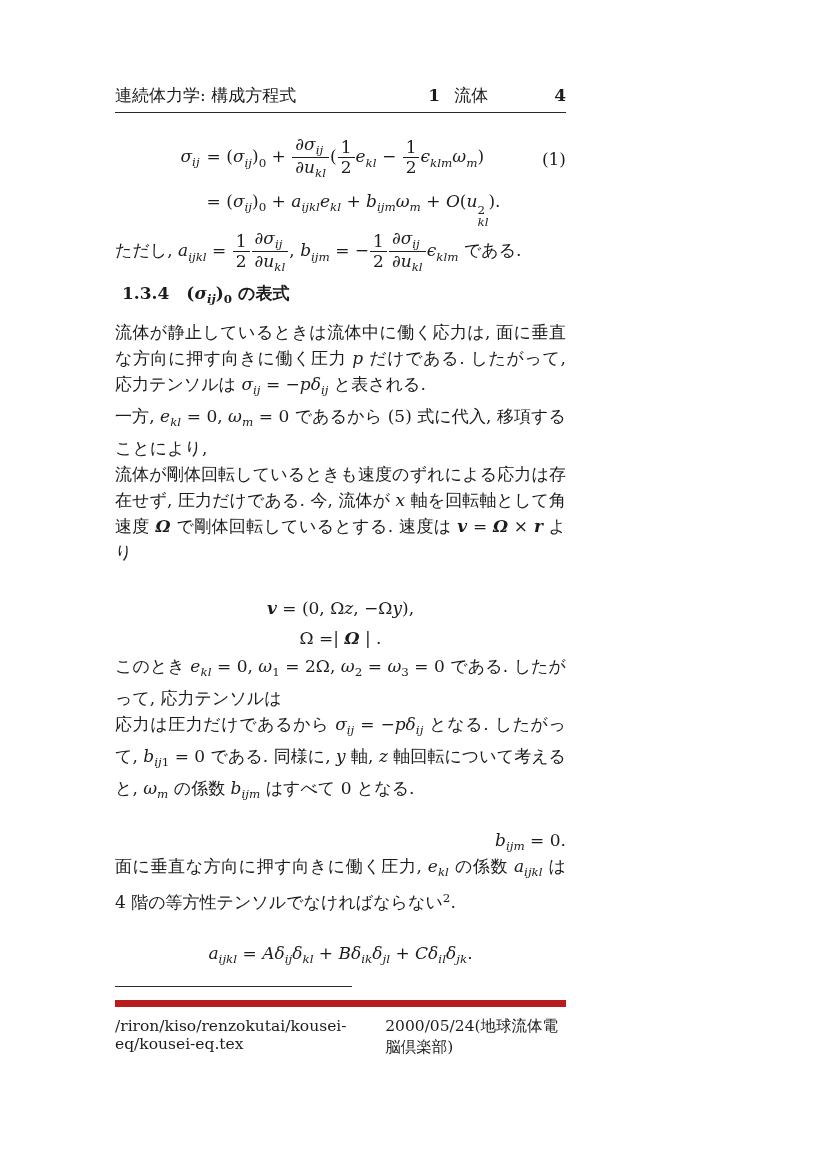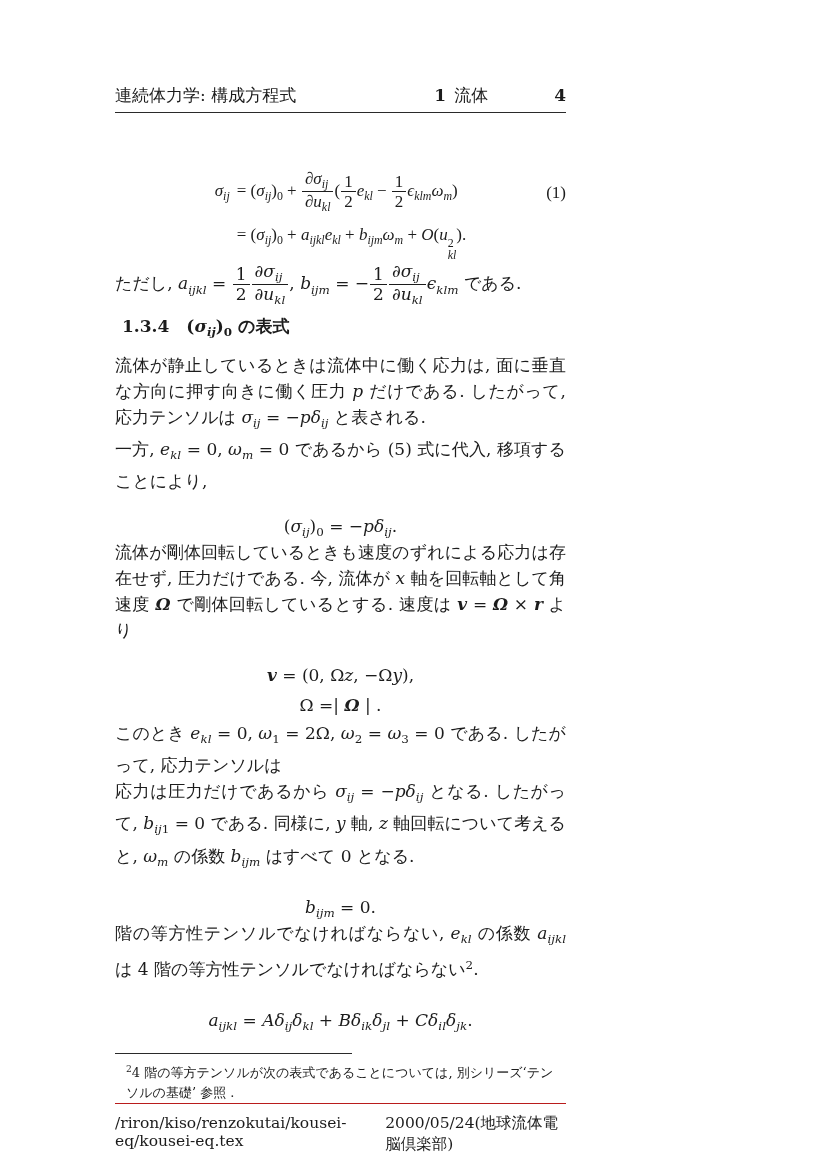--- a/index.html
+++ b/index.html
@@ -14,21 +14,21 @@
     padding:84px 116px 0 115px;
     overflow:hidden;
   }
   
   .hdr {
     display:flex; justify-content:space-between; align-items:baseline;
     border-bottom:1px solid #2a2a2a; padding-bottom:5px;
   }
   .hdr-right { display:flex; align-items:baseline; }
   .hdr-secno { font-weight:bold; }
-  .hdr-secname { margin-left:8px;text-align:center; }
+  .hdr-secname { margin-left:14px;text-align:center; }
   .hdr-page { margin-left:66px; font-weight:bold; }
   
   p.body { margin:0; text-align:justify; line-height:26px; }
   h3.subsec { font-size:17px; font-weight:bold; margin:7px; line-height:24px; }
   
   .tk-t { font-style:normal; }
   .tk-i { font-style:italic; }
   .tk-b { font-style:italic; font-weight:bold; }
   .tk-sub  { font-size:70%; font-style:italic; vertical-align:-0.35em; }
   .tk-subr { font-size:70%; vertical-align:-0.35em; }
@@ -42,41 +42,41 @@
   .eq-display { text-align:center; }
   .eq-block { position:relative; text-align:center; }
   .eqalign {
     display:inline-grid; grid-template-columns:auto auto;
     column-gap:7px; row-gap:10px; align-items:baseline;
   }
   .eqalign .lhs { justify-self:end; }
   .eqalign .rhs { justify-self:start; text-align:left; }
   .eq-tag { position:absolute; right:0; top:24px; transform:translateY(-50%); }
   
-  .m-eq1      { margin-top:56px;font-family:Liberation Serif, serif; }
+  .m-eq1      { margin-top:22px; }
   .m-tadashi  { margin-top:16px; }
   .m-h134     { margin-top:18px; }
   .m-p134     { margin-top:9px;  }
   .m-eqs0     { margin-top:22px; }
   .m-h135     { margin-top:24px; }
   .m-p135     { margin-top:9px;  }
-  .m-eqv      { margin-top:17px; line-height:30px; }
+  .m-eqv      { margin-top:28px; line-height:30px; }
   .m-pkono    { margin-top:20px; }
   .m-eqrot    { margin-top:20px; }
   .m-pouryoku { margin-top:18px; }
-  .m-eqb      { margin-top:22px; }
+  .m-eqb      { margin-top:22px;text-align:right; }
   .m-h136     { margin-top:26px; }
   .m-p136     { margin-top:9px;  }
   .m-eqa      { margin-top:28px; }
   
   .fn-rule { width:237px; border-top:1px solid #2a2a2a; margin-top:20px; }
   .footnote { font-size:13px; line-height:20px; margin-top:5px; padding-left:11px; }
   .ftr {
     display:flex; justify-content:space-between; align-items:baseline;
-    border-top:1px solid #b91c1c; padding-top:9px;
+    border-top:7px solid #b91c1c; margin-top:13px; padding-top:9px;
     font-size:15.5px;
   }
 </style>
 </head>
 <body>
 
 <div class="page">
 
   <header class="hdr">
     <span>連続体力学: 構成方程式</span>
@@ -100,43 +100,41 @@
             </span><span class="tk-t">)</span><span class="tk-t">.</span></span>
       </span>
       <span class="eq-tag">(1)</span>
     </div>
 
     <p class="body m-tadashi"><span class="tk-t">ただし, </span><span class="tk-i">a</span><span class="tk-sub">ijkl</span><span class="tk-t"> = </span><span class="frac"><span class="num"><span class="tk-t">1</span></span><span class="den"><span class="tk-t">2</span></span></span><span class="frac"><span class="num"><span class="tk-i">∂σ</span><span class="tk-sub">ij</span></span><span class="den"><span class="tk-i">∂u</span><span class="tk-sub">kl</span></span></span><span class="tk-t">, </span><span class="tk-i">b</span><span class="tk-sub">ijm</span><span class="tk-t"> = −</span><span class="frac"><span class="num"><span class="tk-t">1</span></span><span class="den"><span class="tk-t">2</span></span></span><span class="frac"><span class="num"><span class="tk-i">∂σ</span><span class="tk-sub">ij</span></span><span class="den"><span class="tk-i">∂u</span><span class="tk-sub">kl</span></span></span><span class="tk-i">ϵ</span><span class="tk-sub">klm</span><span class="tk-t"> である.</span></p>
 
     <h3 class="subsec m-h134"><span class="tk-t">1.3.4　</span><span class="tk-t">(</span><span class="tk-i">σ</span><span class="tk-sub">ij</span><span class="tk-t">)</span><span class="tk-subr">0</span><span class="tk-t"> の表式</span></h3>
     <p class="body m-p134"><span class="tk-t">流体が静止しているときは流体中に働く応力は, 面に垂直な方向に押す向きに働く圧力 </span><span class="tk-i">p</span><span class="tk-t"> だけである. したがって, 応力テンソルは </span><span class="tk-i">σ</span><span class="tk-sub">ij</span><span class="tk-t"> = −</span><span class="tk-i">p</span><span class="tk-i">δ</span><span class="tk-sub">ij</span><span class="tk-t"> と表される.</span><br><span class="tk-t">一方, </span><span class="tk-i">e</span><span class="tk-sub">kl</span><span class="tk-t"> = 0, </span><span class="tk-i">ω</span><span class="tk-sub">m</span><span class="tk-t"> = 0</span><span class="tk-t"> であるから (5) 式に代入, 移項することにより,</span></p>
 
-    <div class="eq-display m-eqs0"><span class="tk-t">(</span><span class="tk-i">σ</span><span class="tk-sub">ij</span><span class="tk-t">)</span><span class="tk-subr">0</span><span class="tk-t"> = −</span><span class="tk-i">p</span><span class="tk-i">δ</span><span class="tk-sub">ij</span><span class="tk-t">.</span></div>
 
     <p class="body m-p135"><span class="tk-t">流体が剛体回転しているときも速度のずれによる応力は存在せず, 圧力だけである. 今, 流体が </span><span class="tk-i">x</span><span class="tk-t"> 軸を回転軸として角速度 </span><span class="tk-b">Ω</span><span class="tk-t"> で剛体回転しているとする. 速度は </span><span class="tk-b">v</span><span class="tk-t"> = </span><span class="tk-b">Ω</span><span class="tk-t"> × </span><span class="tk-b">r</span><span class="tk-t"> より</span></p>
 
     <div class="eq-display m-eqv">
       <div><span class="tk-b">v</span><span class="tk-t"> = (0, </span><span class="tk-t">Ω</span><span class="tk-i">z</span><span class="tk-t">, −</span><span class="tk-t">Ω</span><span class="tk-i">y</span><span class="tk-t">),</span></div>
       <div><span class="tk-t">Ω</span><span class="tk-t"> =| </span><span class="tk-b">Ω</span><span class="tk-t"> | .</span></div>
     </div>
 
     <p class="body m-pkono"><span class="tk-t">このとき </span><span class="tk-i">e</span><span class="tk-sub">kl</span><span class="tk-t"> = 0, </span><span class="tk-i">ω</span><span class="tk-subr">1</span><span class="tk-t"> = 2Ω, </span><span class="tk-i">ω</span><span class="tk-subr">2</span><span class="tk-t"> = </span><span class="tk-i">ω</span><span class="tk-subr">3</span><span class="tk-t"> = 0 である. したがって, 応力テンソルは</span></p>
 
 
     <p class="body m-pouryoku"><span class="tk-t">応力は圧力だけであるから </span><span class="tk-i">σ</span><span class="tk-sub">ij</span><span class="tk-t"> = −</span><span class="tk-i">p</span><span class="tk-i">δ</span><span class="tk-sub">ij</span><span class="tk-t"> となる. したがって, </span><span class="tk-i">b</span><span class="tk-sub">ij</span><span class="tk-subr">1</span><span class="tk-t"> = 0 である. 同様に, </span><span class="tk-i">y</span><span class="tk-t"> 軸, </span><span class="tk-i">z</span><span class="tk-t"> 軸回転について考えると, </span><span class="tk-i">ω</span><span class="tk-sub">m</span><span class="tk-t"> の係数 </span><span class="tk-i">b</span><span class="tk-sub">ijm</span><span class="tk-t"> はすべて 0 となる.</span></p>
 
     <div class="eq-display m-eqb"><span class="tk-i">b</span><span class="tk-sub">ijm</span><span class="tk-t"> = 0.</span></div>
 
-    <p class="body m-p136"><span class="tk-t">階の等方性テンソルでなければならない, </span><span class="tk-i">e</span><span class="tk-sub">kl</span><span class="tk-t"> の係数 </span><span class="tk-i">a</span><span class="tk-sub">ijkl</span><span class="tk-t"> は 4 階の等方性テンソルでなければならない</span><span class="tk-sup">2</span><span class="tk-t">.</span></p>
+    <p class="body m-p136"><span class="tk-t">面に垂直な方向に押す向きに働く圧力, </span><span class="tk-i">e</span><span class="tk-sub">kl</span><span class="tk-t"> の係数 </span><span class="tk-i">a</span><span class="tk-sub">ijkl</span><span class="tk-t"> は 4 階の等方性テンソルでなければならない</span><span class="tk-sup">2</span><span class="tk-t">.</span></p>
 
     <div class="eq-display m-eqa"><span class="tk-i">a</span><span class="tk-sub">ijkl</span><span class="tk-t"> = </span><span class="tk-i">A</span><span class="tk-i">δ</span><span class="tk-sub">ij</span><span class="tk-i">δ</span><span class="tk-sub">kl</span><span class="tk-t"> + </span><span class="tk-i">B</span><span class="tk-i">δ</span><span class="tk-sub">ik</span><span class="tk-i">δ</span><span class="tk-sub">jl</span><span class="tk-t"> + </span><span class="tk-i">C</span><span class="tk-i">δ</span><span class="tk-sub">il</span><span class="tk-i">δ</span><span class="tk-sub">jk</span><span class="tk-t">.</span></div>
 
   </main>
 
   <div class="fn-rule"></div>
-  <div class="footnote"><span class="tk-sup">2</span><span class="tk-t">4 階の等方テンソルが次の表式であることについては, 別シリーズ‘テンソルの基礎’ 参照 .</span></div>
 
   <footer class="ftr">
     <span>/riron/kiso/renzokutai/kousei-eq/kousei-eq.tex</span>
     <span>2000/05/24(地球流体電脳倶楽部)</span>
   </footer>
 
 </div>
 
 </body></html>

